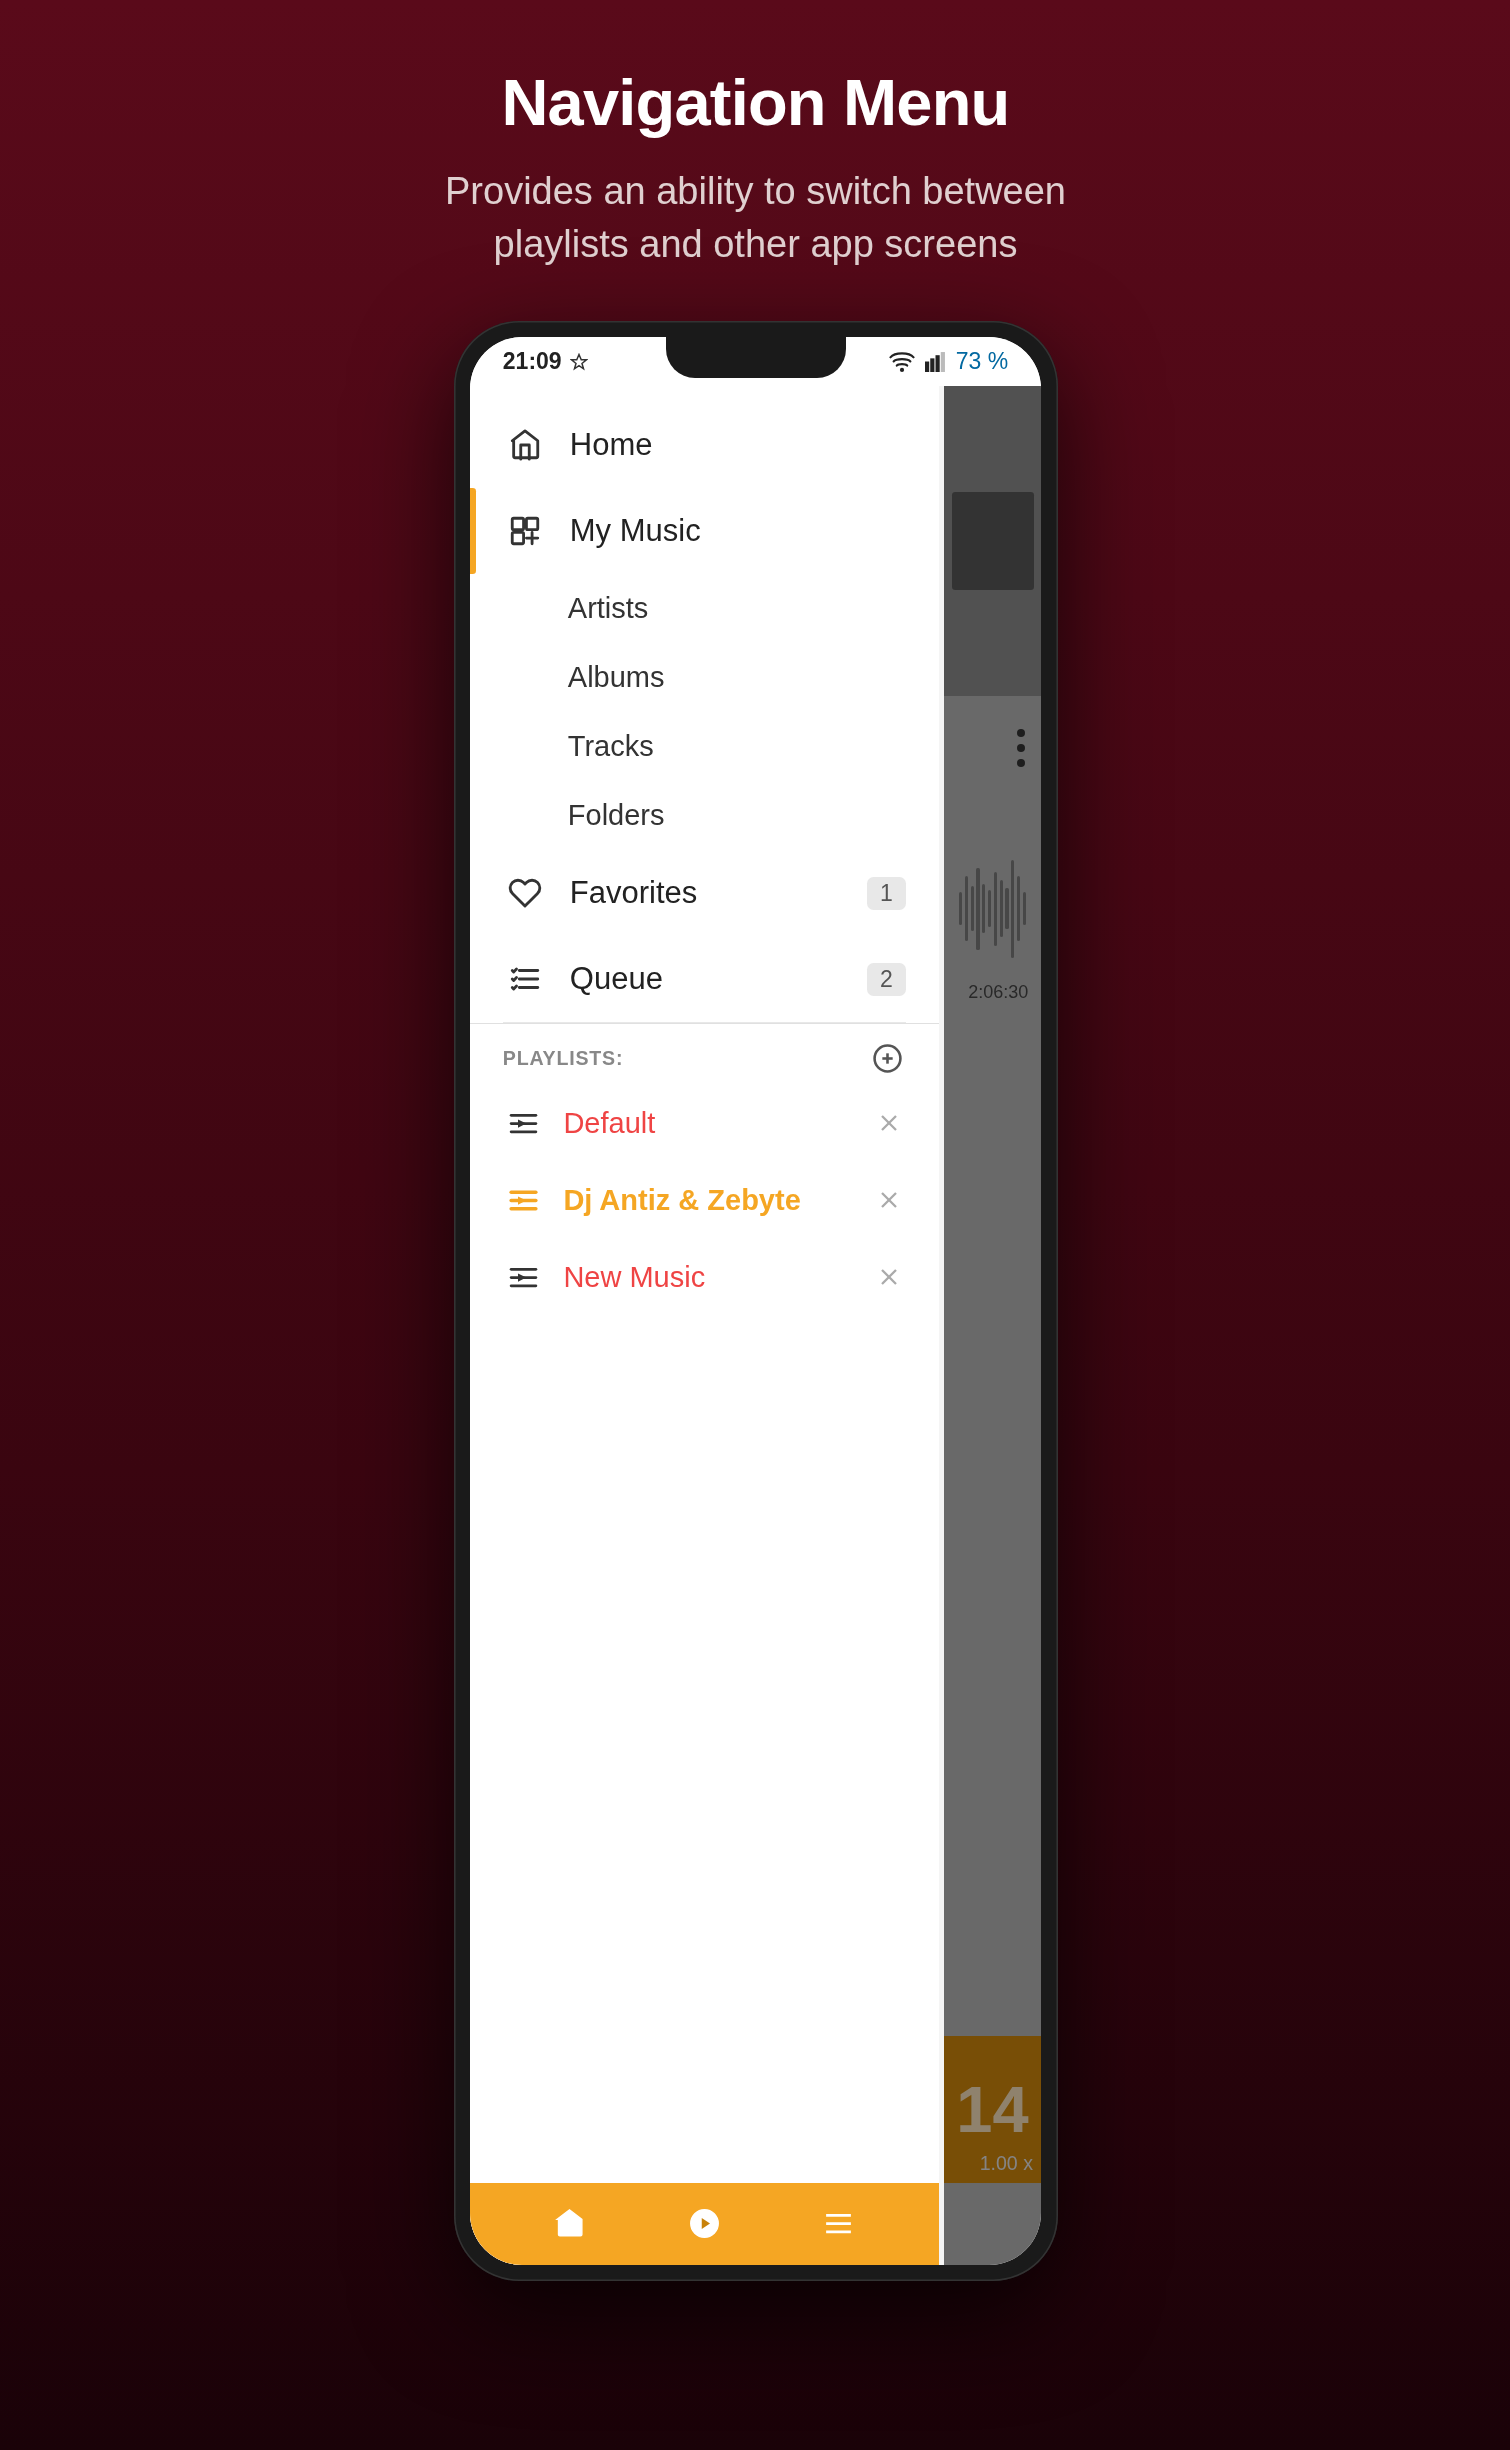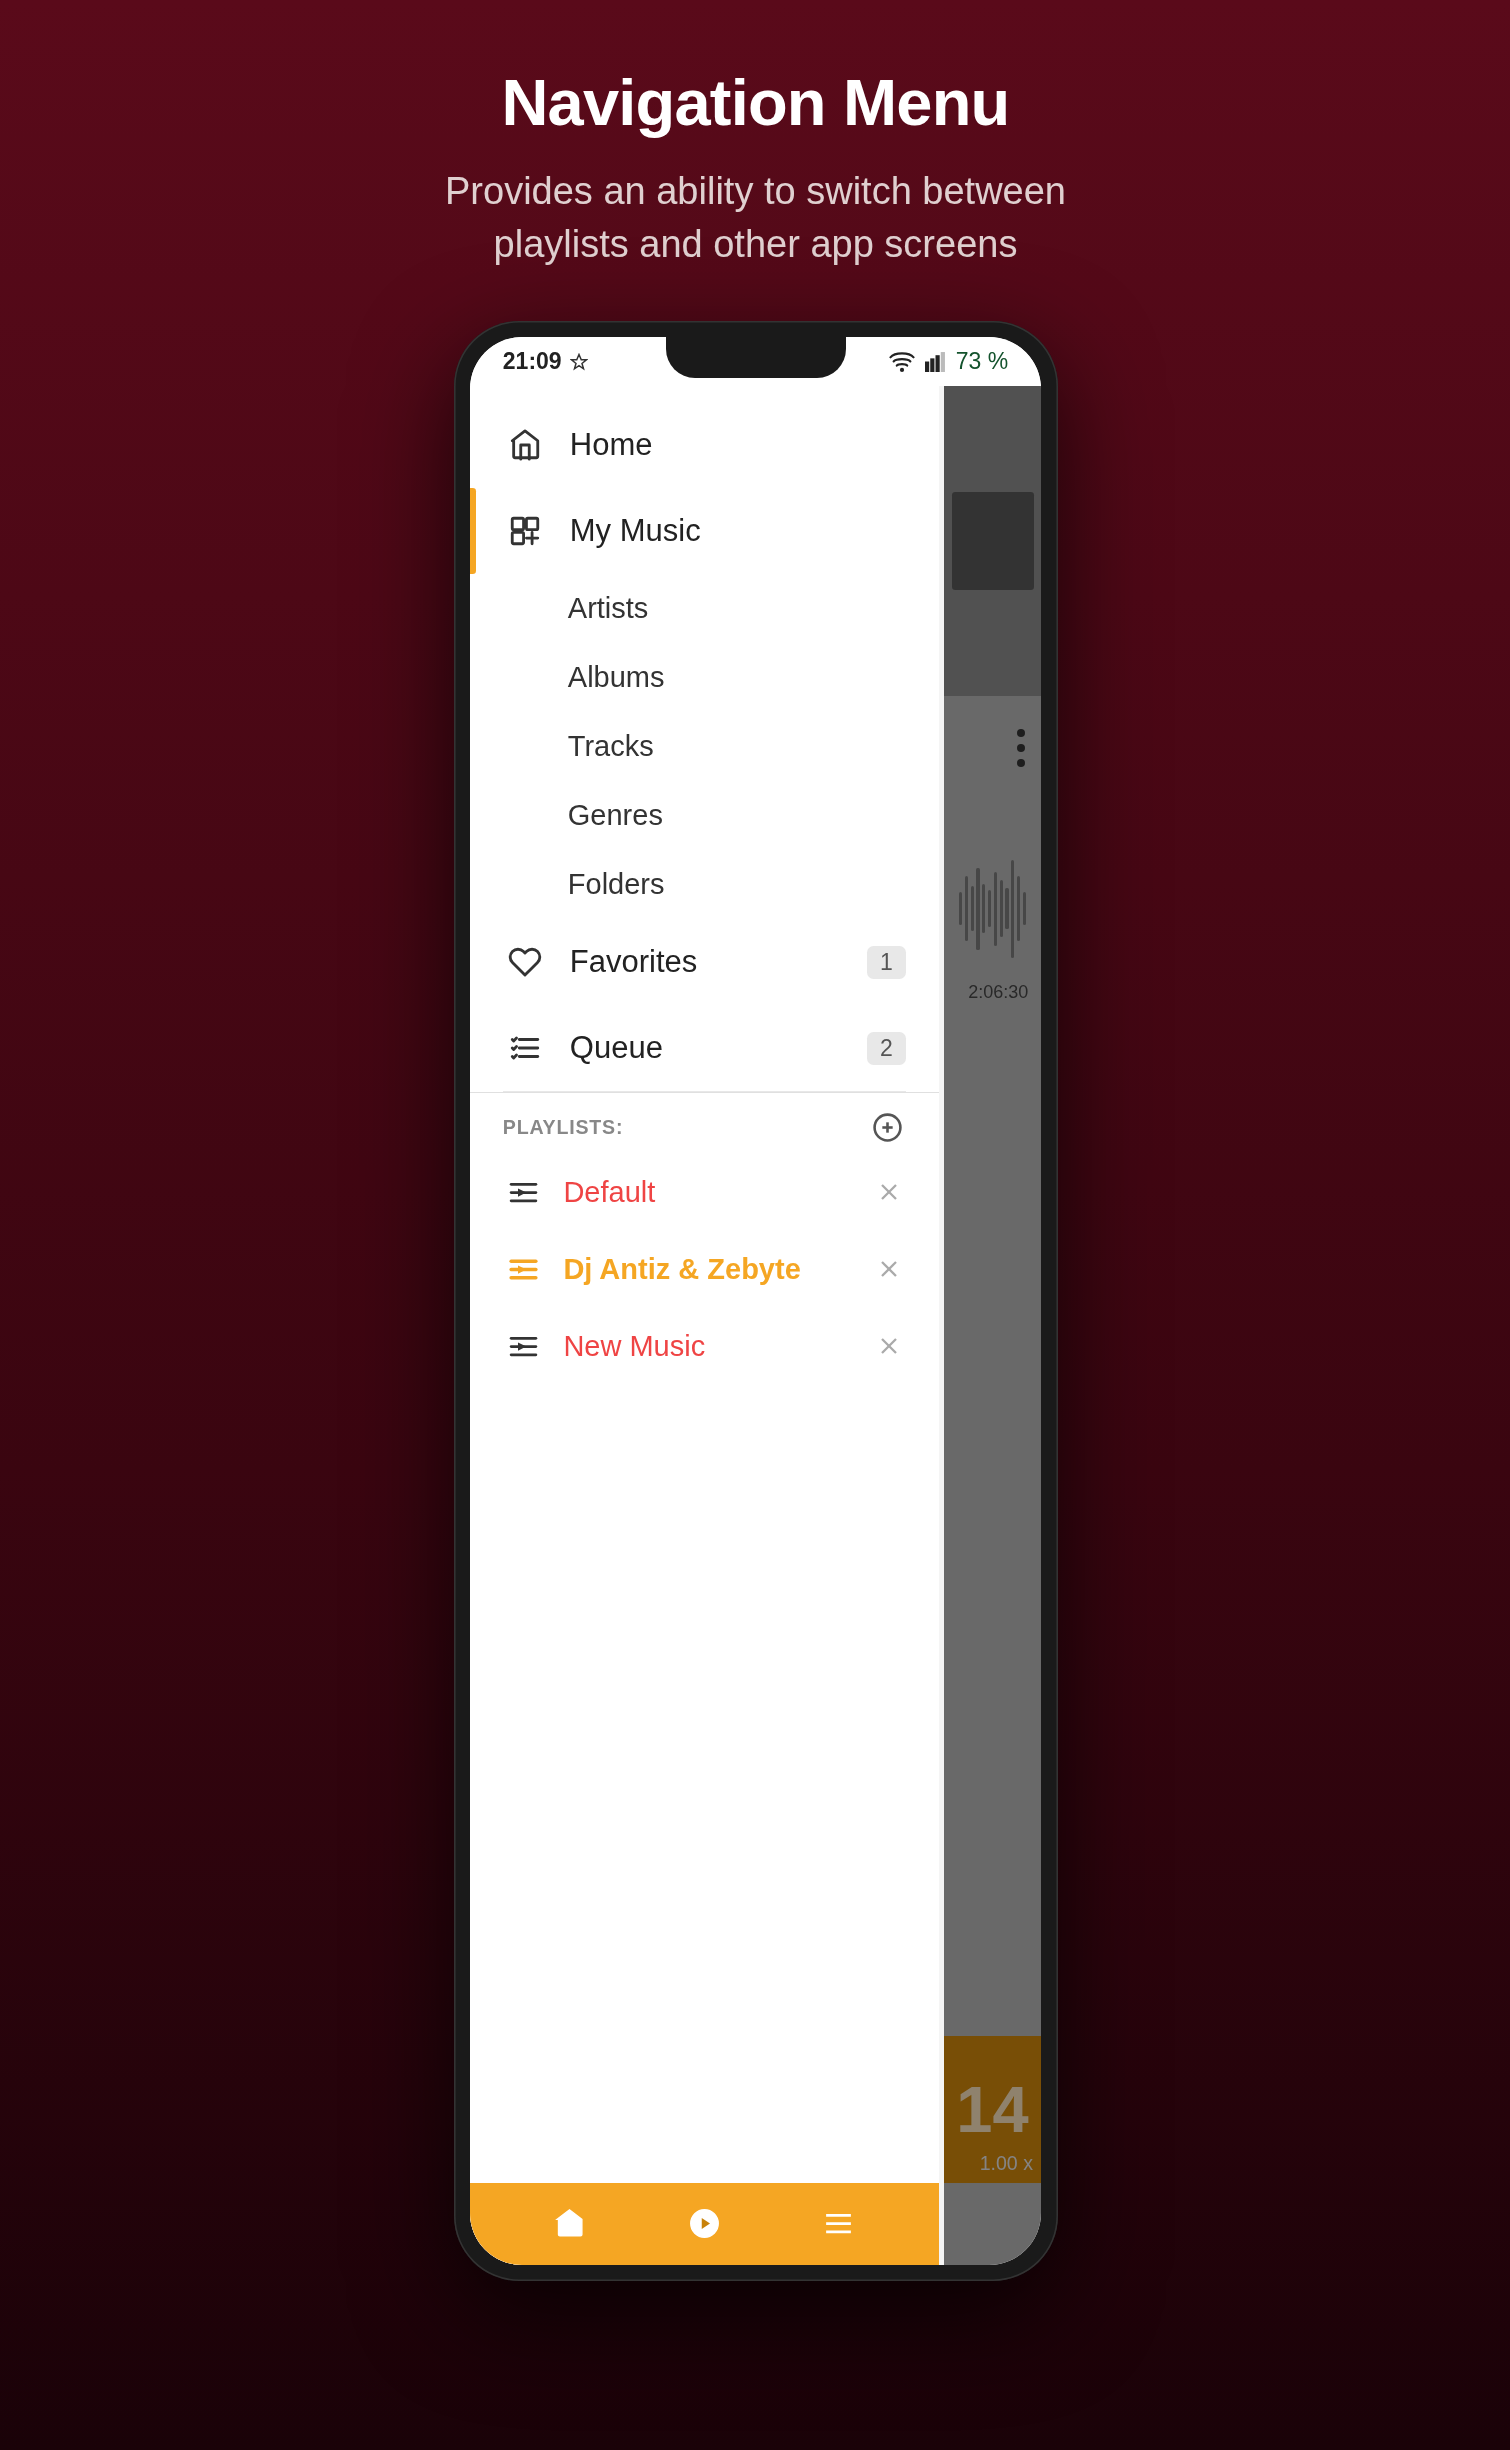--- a/index.html
+++ b/index.html
@@ -450,21 +450,21 @@
           <path d="M7 14 C8.5 12 15.5 12 17 14" fill="none" stroke="#222" stroke-width="2" stroke-linecap="round"></path>
           <circle cx="12" cy="18" r="2" fill="#222"></circle>
         </svg>
 
         <svg width="21" height="21" viewBox="0 0 20 20">
           <rect x="0" y="10" width="4" height="10" fill="#222"></rect>
           <rect x="5" y="7" width="4" height="13" fill="#222"></rect>
           <rect x="10" y="4" width="4" height="16" fill="#222"></rect>
           <rect x="15" y="1" width="4" height="19" fill="#bbb"></rect>
         </svg>
-        <span style="font-size:23px;font-weight:500;color:#14532d;">73 %</span>
+        <span style="font-size:23px;font-weight:500;color:#0369a1;">73 %</span>
       </div>
     </div>
 
     <div class="app-content-behind">
       <div class="album-art-area">
         <div class="album-art-placeholder"></div>
       </div>
 
       <div class="waveform-area">
         <div class="waveform-bar" style="height:33px"></div>
@@ -524,23 +524,20 @@
         <div class="nav-sub-item">
           <span class="nav-sub-label">Artists</span>
         </div>
         <div class="nav-sub-item">
           <span class="nav-sub-label">Albums</span>
         </div>
         <div class="nav-sub-item">
           <span class="nav-sub-label">Tracks</span>
         </div>
         <div class="nav-sub-item">
-          <span class="nav-sub-label">Genres</span>
-        </div>
-        <div class="nav-sub-item">
           <span class="nav-sub-label">Folders</span>
         </div>
 
 
         <div class="nav-item">
           <div class="nav-icon">
             <svg viewBox="0 0 24 24" fill="none" stroke="#333" stroke-width="2" stroke-linecap="round" stroke-linejoin="round">
               <path d="M20.84 4.61a5.5 5.5 0 00-7.78 0L12 5.67l-1.06-1.06a5.5 5.5 0 00-7.78 7.78l1.06 1.06L12 21.23l7.78-7.78 1.06-1.06a5.5 5.5 0 000-7.78z"></path>
             </svg>
           </div>

